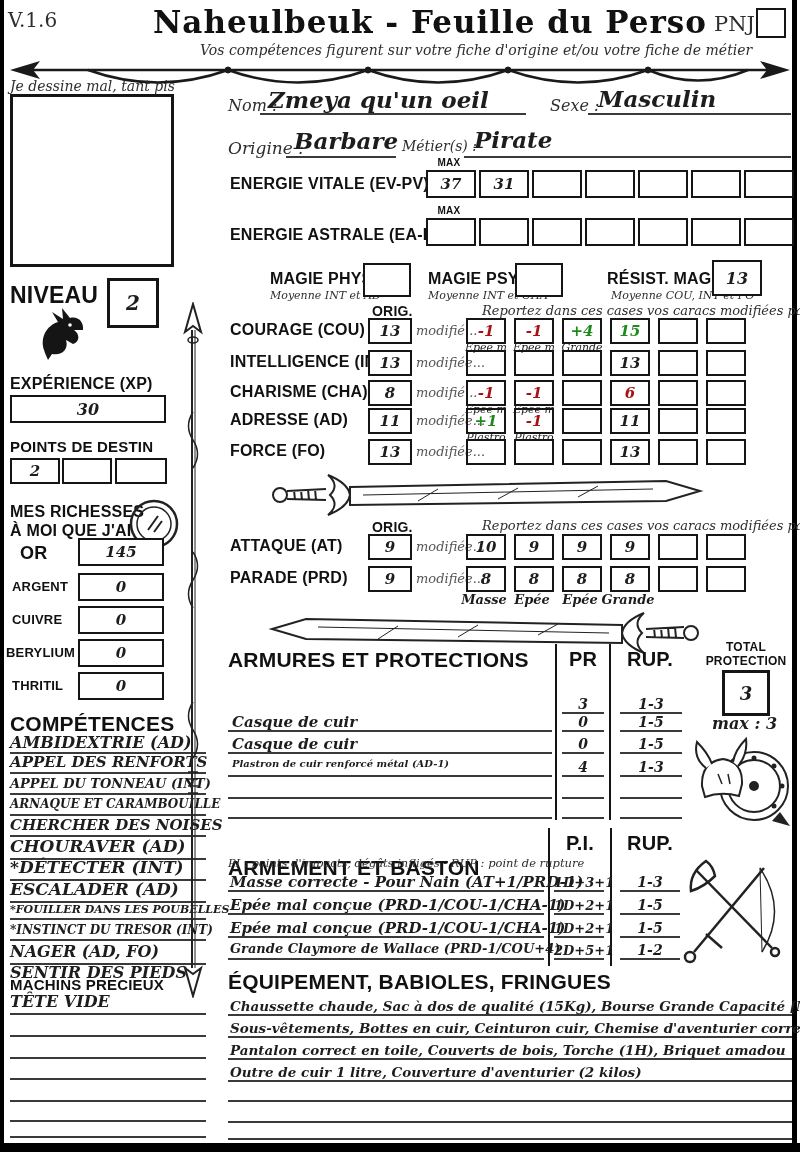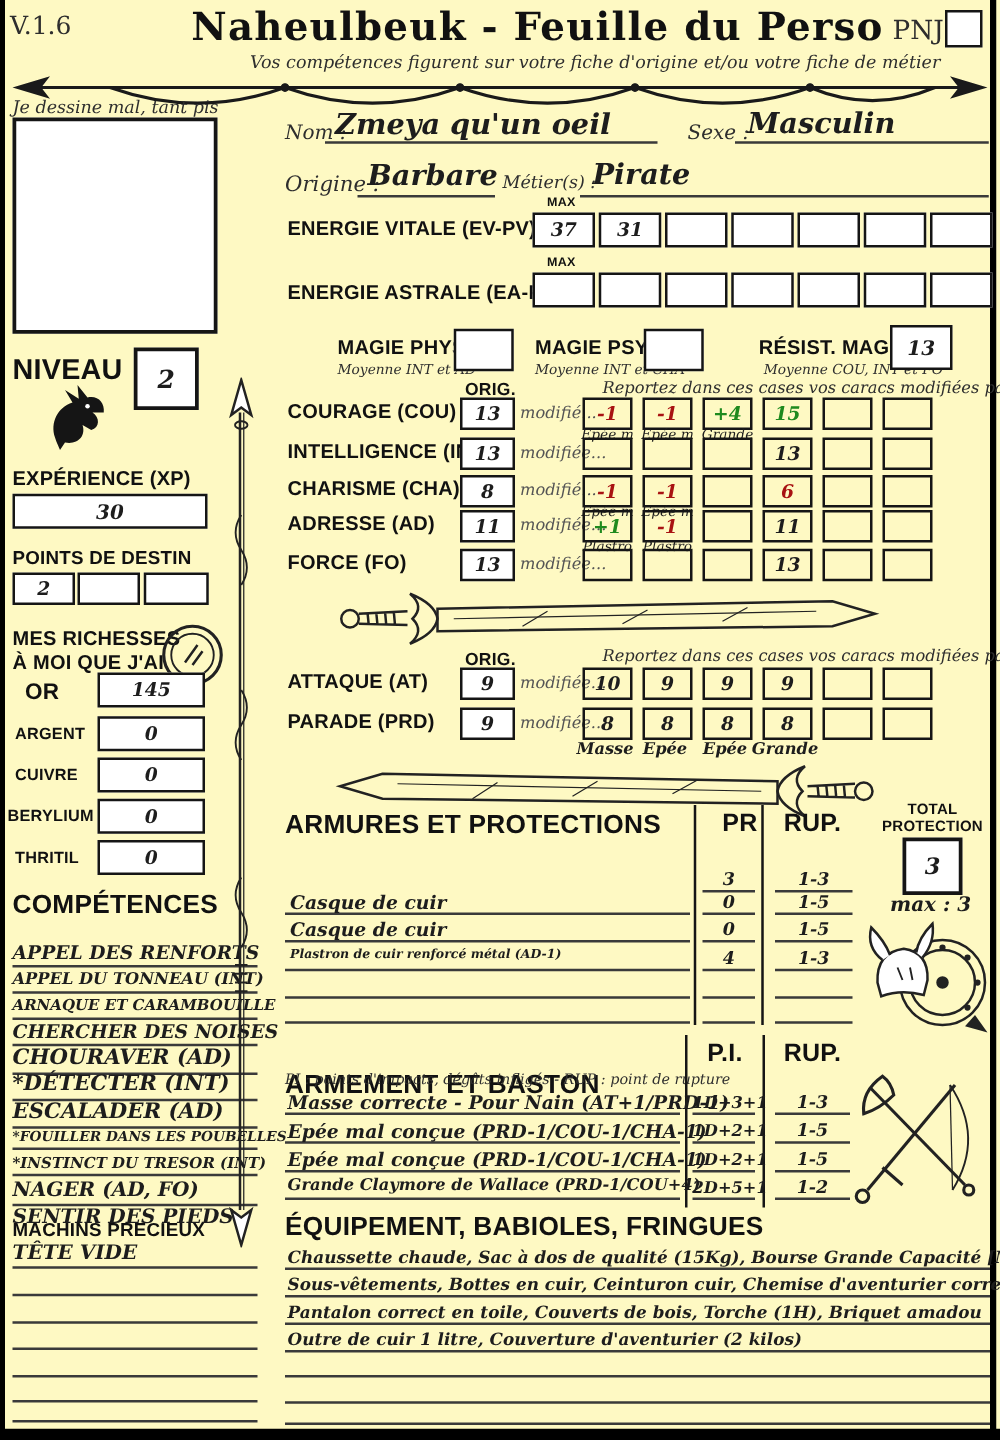--- a/index.html
+++ b/index.html
@@ -1,16 +1,16 @@
 <!DOCTYPE html>
 <html style="--red: #a81212; --green: #1e8a1e;"><head>
 <meta charset="utf-8">
 <style>
   html,body{margin:0;padding:0;background:#9a9a9a;}
-  .page{position:relative;width:800px;height:1152px;background:#fef9c3;overflow:hidden;
+  .page{position:relative;width:800px;height:1152px;background:#ffffff;overflow:hidden;
         font-family:"Liberation Sans",sans-serif;color:#111;}
   .abs{position:absolute;white-space:nowrap;}
   .bar{position:absolute;background:#000;}
   .bl{font-weight:bold;letter-spacing:.2px;color:#111;}
   .cal{font-family:"DejaVu Serif",serif;font-style:italic;color:#2e2e2e;}
   .hwv{font-family:"DejaVu Serif",serif;font-style:italic;font-weight:bold;color:#1d1d1d;}
   .box{position:absolute;border:2px solid #151515;background:#fff;display:flex;
        align-items:center;justify-content:center;}
   .b3{border-width:3px;}
   .ul{position:absolute;border-bottom:2px solid #3a3a3a;}
@@ -111,20 +111,21 @@
   <span class="abs bl" style="left:6px;top:645px;font-size:13px">BERYLIUM</span>
   <div class="box" style="left:78px;top:639px;width:82px;height:24px">
       <span class="hwv" style="font-size:15px">0</span>
     </div>
   <span class="abs bl" style="left:12px;top:678px;font-size:13px">THRITIL</span>
   <div class="box" style="left:78px;top:672px;width:82px;height:24px">
       <span class="hwv" style="font-size:15px">0</span>
     </div>
 
   <span class="abs bl" style="left:10px;top:712px;font-size:21px">COMPÉTENCES</span>
+  <div class="citem" style="top:735px;height:17px;font-size:16px">AMBIDEXTRIE (AD)</div>
   <div class="citem" style="top:755px;height:17px;font-size:15px">APPEL DES RENFORTS</div>
   <div class="citem" style="top:777px;height:16px;font-size:13px">APPEL DU TONNEAU (INT)</div>
   <div class="citem" style="top:798px;height:16px;font-size:12px">ARNAQUE ET CARAMBOUILLE</div>
   <div class="citem" style="top:818px;height:17px;font-size:15px">CHERCHER DES NOISES</div>
   <div class="citem" style="top:838px;height:20px;font-size:17px">CHOURAVER (AD)</div>
   <div class="citem" style="top:859px;height:20px;font-size:17px">*DÉTECTER (INT)</div>
   <div class="citem" style="top:881px;height:20px;font-size:17px">ESCALADER (AD)</div>
   <div class="citem" style="top:904px;height:14px;font-size:11px">*FOUILLER DANS LES POUBELLES</div>
   <div class="citem" style="top:924px;height:15px;font-size:12px">*INSTINCT DU TRESOR (INT)</div>
   <div class="citem" style="top:944px;height:19px;font-size:16px">NAGER (AD, FO)</div>
@@ -431,21 +432,21 @@
       <path d="M354 21 L38 15 L4 25 L38 35 L354 39 Z"></path>
       <path d="M341 29 L50 23" stroke-width="1"></path>
       <path d="M110 35 L130 22 M190 33 L210 21 M270 31 L290 20" stroke-width="1"></path>
       <path d="M376 9 Q364 19 374 29 Q364 39 376 49 Q356 41 354 29 Q356 17 376 9 Z"></path>
       <path d="M378 25 L416 23 M378 33 L416 34 M386 24 L387 34 M393 24 L394 34 M400 23 L401 34 M407 23 L408 34"></path>
       <circle cx="423" cy="29" r="7"></circle>
     </svg>
   </div>
 
   <span class="abs bl" style="left:228px;top:648px;font-size:21px">ARMURES ET PROTECTIONS</span>
-  <div class="abs bl" style="left:560px;top:648px;width:46px;text-align:right;font-size:20px">PR</div>
+  <div class="abs bl" style="left:560px;top:648px;width:46px;text-align:center;font-size:20px">PR</div>
   <div class="abs bl" style="left:614px;top:648px;width:72px;text-align:center;font-size:20px">RUP.</div>
   <div class="vline" style="left:555px;top:644px;height:176px"></div>
   <div class="vline" style="left:609px;top:644px;height:176px"></div>
 
   <div class="field" style="left:562px;top:695px;width:42px;height:17px;text-align:center"><span class="hwv" style="font-size:14px">3</span></div>
   <div class="field" style="left:620px;top:695px;width:62px;height:17px;text-align:center"><span class="hwv" style="font-size:14px">1-3</span></div>
   <div class="field" style="left:228px;top:713px;width:324px;height:17px">
       <span class="abs hwv" style="left:4px;top:0;font-size:15px">Casque de cuir</span>
     </div>
   <div class="field" style="left:562px;top:713px;width:42px;height:17px;text-align:center"><span class="hwv" style="font-size:14px">0</span></div>

